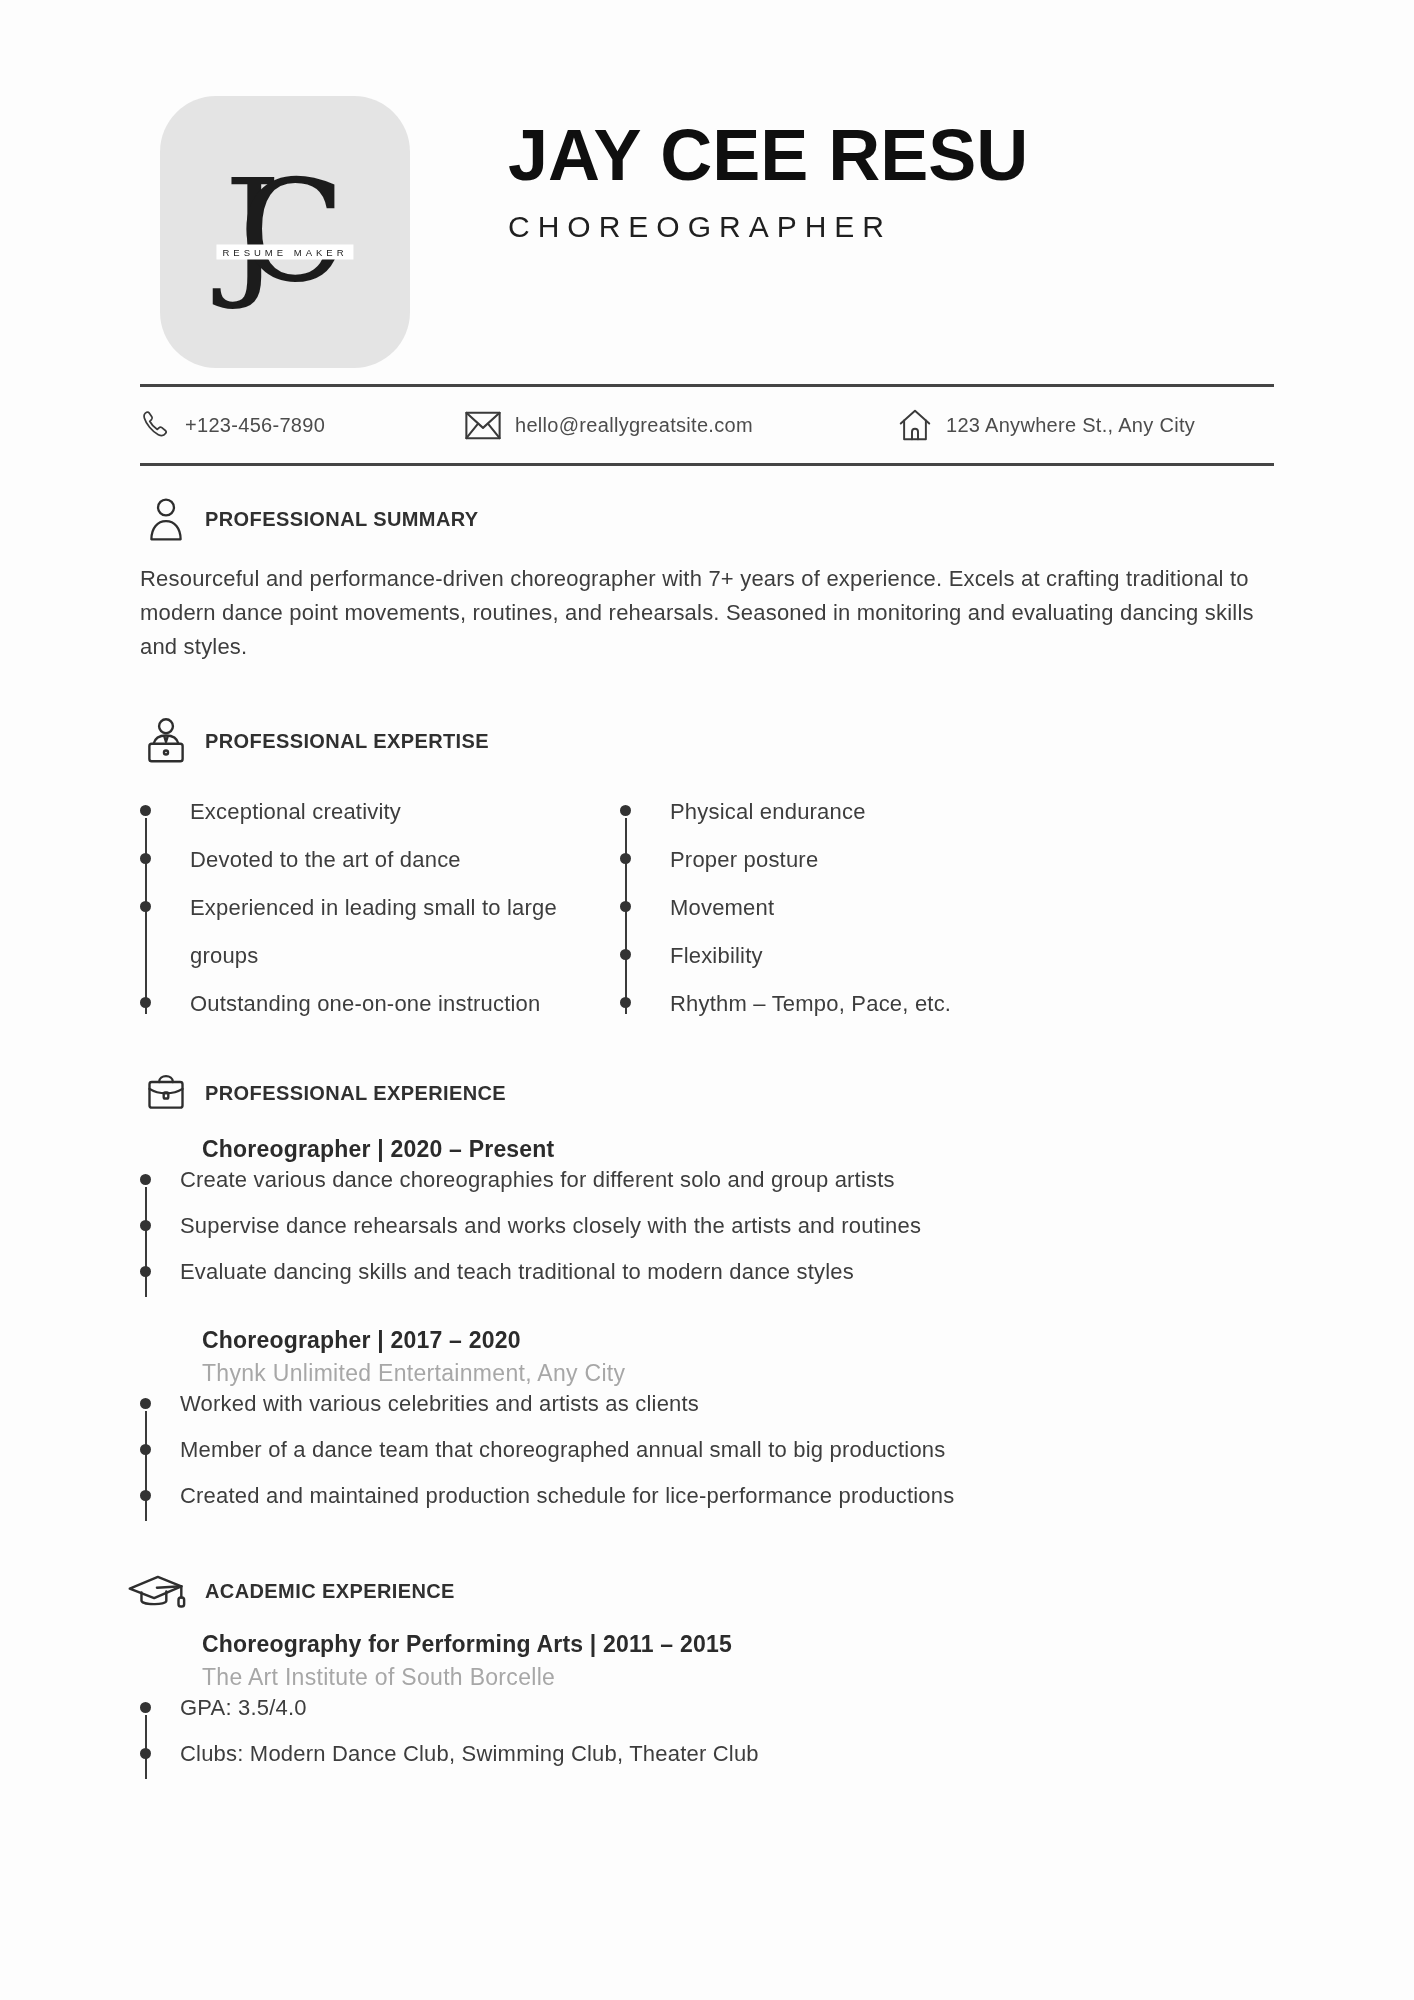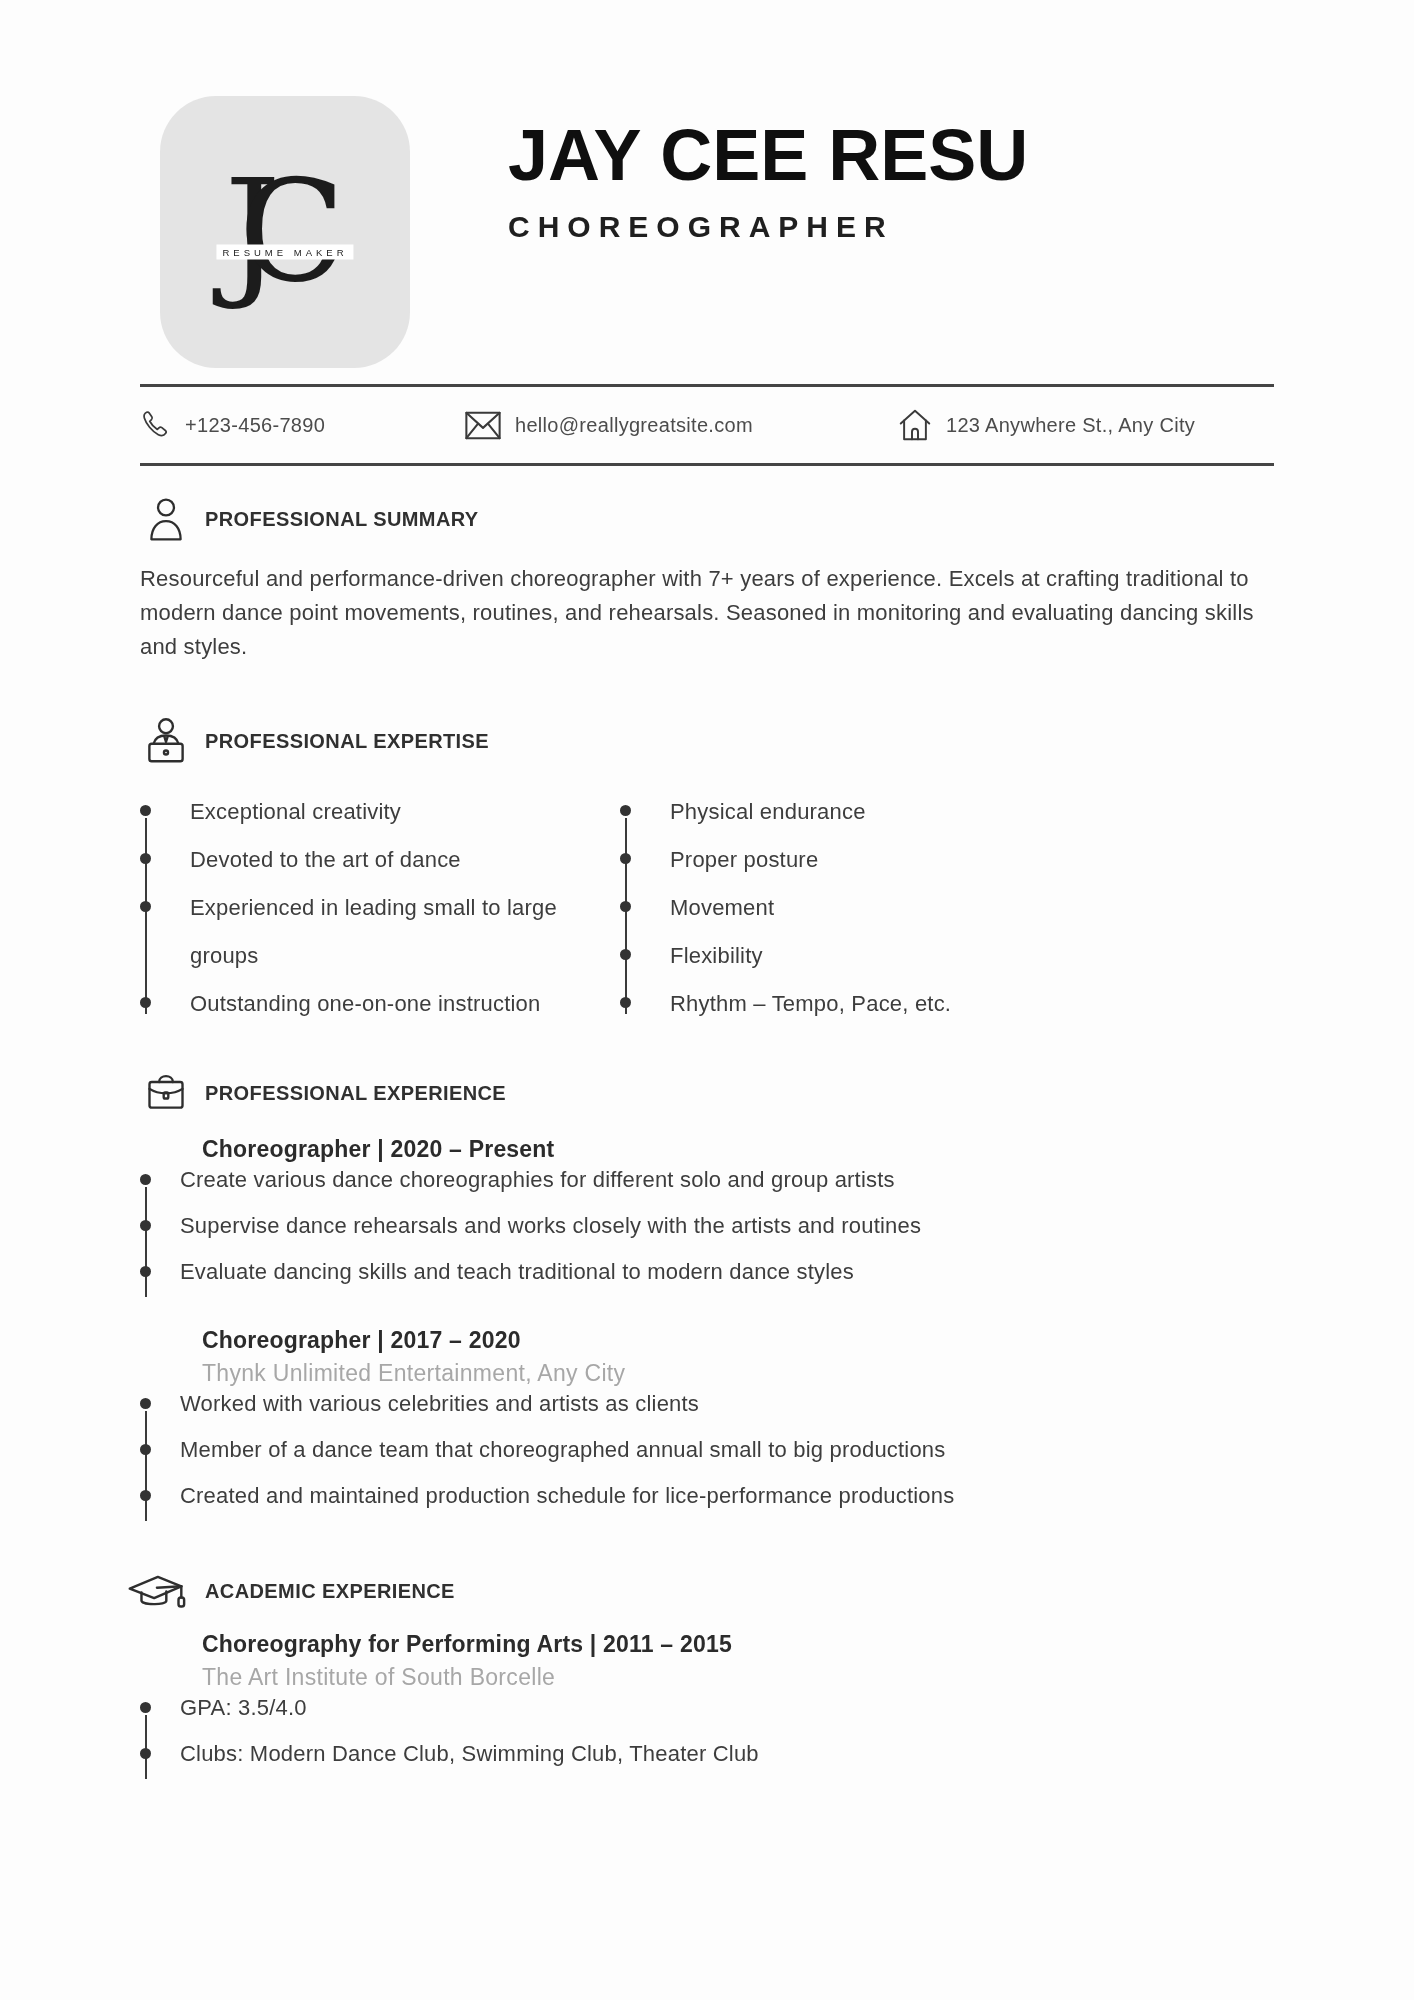--- a/index.html
+++ b/index.html
@@ -44,21 +44,21 @@
     color: #1c1c1c; padding: 2px 6px; margin-top: 12px;
   }
   .name-block { margin-left: 98px; padding-top: 22px; }
   .name {
     margin: 0;
     font-size: 72px; font-weight: 800; line-height: 1.05;
     letter-spacing: 0px; color: #0f0f0f; white-space: nowrap;
   }
   .role {
     margin-top: 16px;
-    font-size: 30px; font-weight: 700;
+    font-size: 30px; font-weight: 400;
     letter-spacing: 8px; color: #1f1f1f; white-space: nowrap;
   }
 
   
   .contact-bar {
     margin-top: 16px;
     border-top: 3px solid #454545;
     border-bottom: 3px solid #454545;
     height: 82px;
     display: flex; align-items: center;

